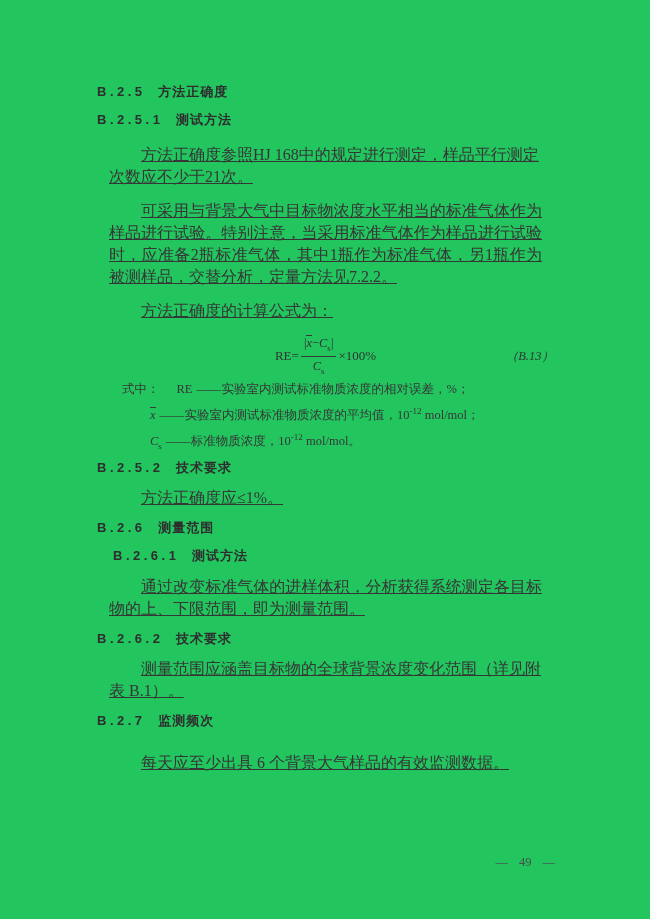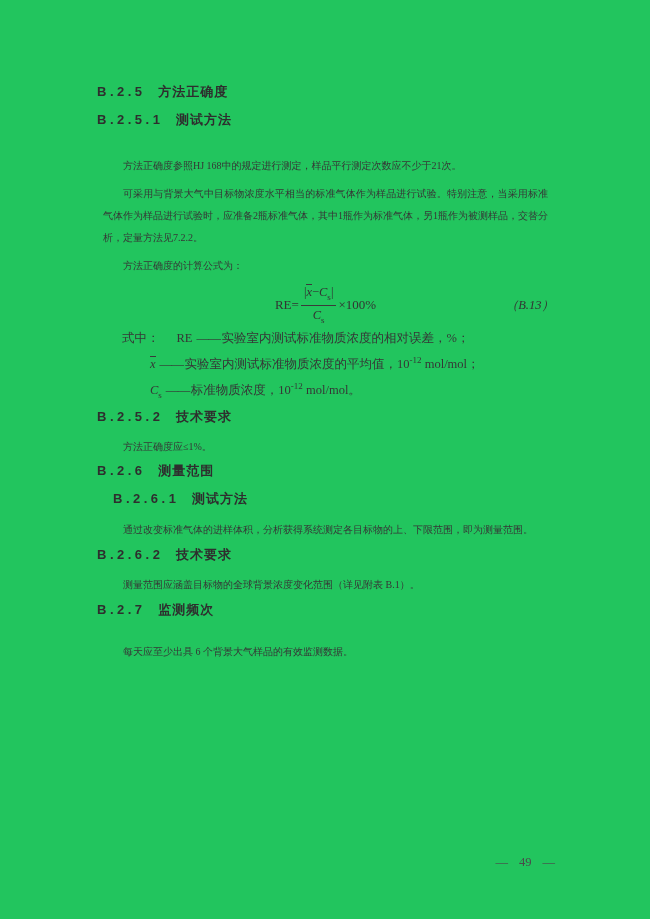--- a/index.html
+++ b/index.html
@@ -19,33 +19,34 @@
     font-family:"Liberation Sans","DejaVu Sans",sans-serif;
     font-weight:bold;
     font-size:13px;
     line-height:14px;
     color:#2e2e2e;
     white-space:nowrap;
   }
   .heading .num{letter-spacing:3.5px;margin-right:9px;}
   .heading .ttl{letter-spacing:1px;}
   .h-b25{margin:0 0 14px 0;}
-  .h-b251{margin:0 0 28px 0;}
+  .h-b251{margin:0 0 17px 0;}
   .h-b252{margin:4px 0 12px 0;}
   .h-b26{margin:6px 0 14px 0;}
   .h-b261{margin:10px 0 13px 0;padding-left:16px;}
   .h-b262{margin:7px 0 12px 0;}
   .h-b27{margin:7px 0 24px 0;}
   .para{
-    margin:6px;
-    font-size:10px;
+    margin:12px;
+    font-size:16px;
     line-height:22px;
     text-indent:2em;
     text-align:justify;
     color:#363636;
+    text-decoration:underline;
   }
   .para.single{text-align:left;}
   
   .formula-row{
     position:relative;
     height:44px;
     display:flex;
     align-items:center;
     justify-content:center;
     font-size:13px;

